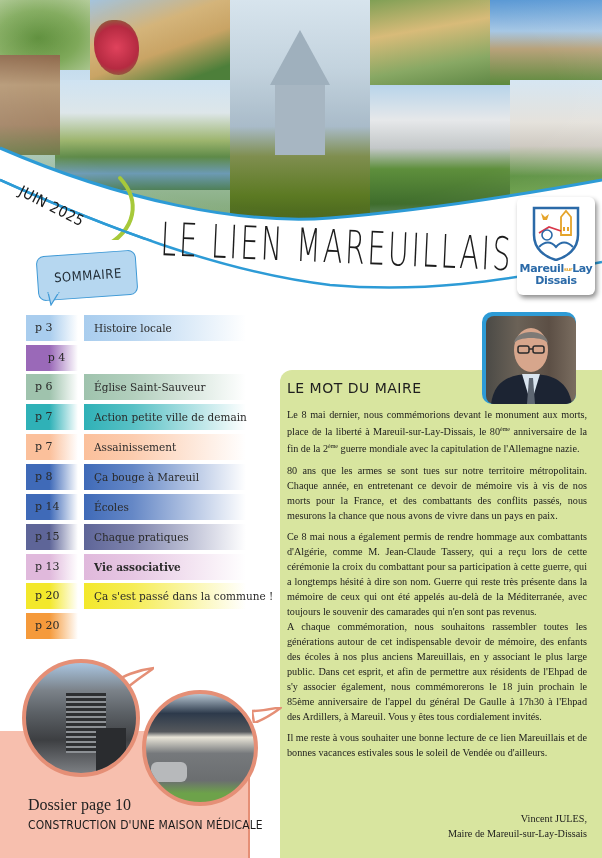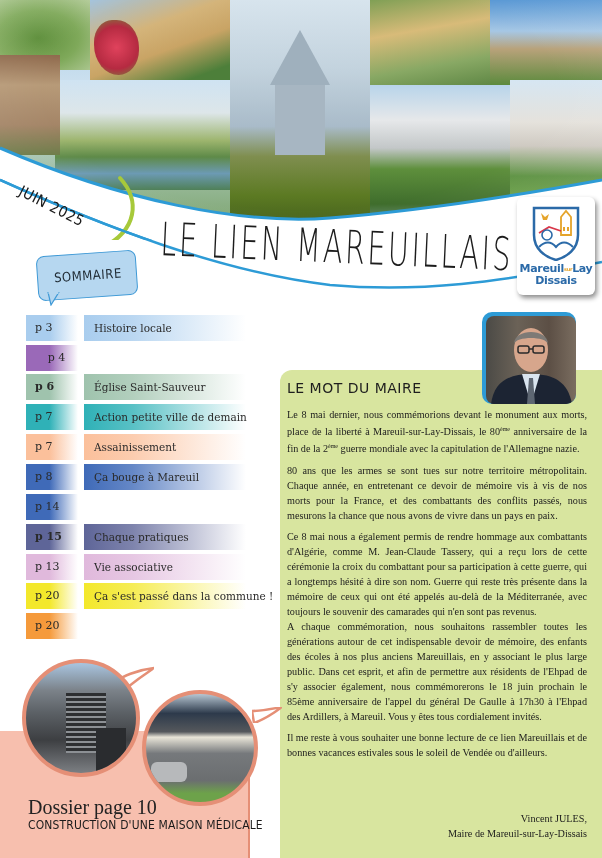--- a/index.html
+++ b/index.html
@@ -96,21 +96,21 @@
         background: linear-gradient(180deg, #a9c5e0 0%, #7b8289 25%, #5c6166 45%, #3d3f42 70%, #7c7f83 100%); }
   .bubble1 .stripes { position: absolute; left: 40px; top: 30px; width: 40px; height: 60px;
         background: repeating-linear-gradient(180deg, #2d2f31 0 3px, #8c9094 3px 5px); }
   .bubble1 .door { position: absolute; left: 70px; top: 65px; width: 30px; height: 50px; background: #2a2c2f; }
   .bubble1-tail { position: absolute; left: 110px; top: 666px; width: 44px; height: 24px; }
   .bubble2 { position: absolute; left: 142px; top: 690px; width: 116px; height: 116px; border-radius: 50%;
         border: 4px solid #e58f76; overflow: hidden;
         background: linear-gradient(180deg, #b7c6d2 0%, #2d3a4b 18%, #55585c 35%, #e9e5d8 40%, #76797c 55%, #6b6e70 80%, #6da24a 92%); }
   .bubble2 .car { position: absolute; left: 5px; top: 68px; width: 36px; height: 20px; background: #b7b9bb; border-radius: 6px; }
   .bubble2-tail { position: absolute; left: 252px; top: 707px; width: 30px; height: 16px; }
-  .dossier-page { position: absolute; left: 28px; top: 796px; font-family: "Liberation Serif", serif; font-size: 20px; color: #222; }
+  .dossier-page { position: absolute; left: 28px; top: 796px; font-family: "Liberation Serif", serif; font-size: 16px; color: #222; }
   .dossier-title { position: absolute; left: 28px; top: 817px; font-family: "DejaVu Sans", sans-serif; font-size: 12.5px;
         color: #1a1a1a; letter-spacing: 0.2px; white-space: nowrap; }
   .dossier-title .t-inner { display: inline-block; transform: scaleX(0.86); transform-origin: left center; }
 </style>
 </head>
 <body>
 
 <div class="hero">
   <div class="photo p1"></div>
   <div class="photo p2">
@@ -169,45 +169,46 @@
 
 <div class="toc">
   <div class="toc-row" style="top:0px">
       <div class="toc-page" style="background: linear-gradient(90deg, rgb(169, 205, 238) 0%, rgb(169, 205, 238) 45%, rgba(255, 255, 255, 0) 100%);">p 3</div>
       <div class="toc-label" style="background: linear-gradient(90deg, rgb(169, 205, 238) 0%, rgba(169, 205, 238, 0.8) 30%, rgba(255, 255, 255, 0) 100%);">Histoire locale</div>
     </div>
   <div class="toc-row" style="top:30px">
       <div class="toc-page" style="background: linear-gradient(90deg, rgb(154, 105, 184) 0%, rgb(154, 105, 184) 45%, rgba(255, 255, 255, 0) 100%); text-align: center;">p 4</div>
     </div>
   <div class="toc-row" style="top:59px">
-      <div class="toc-page" style="background: linear-gradient(90deg, rgb(159, 195, 173) 0%, rgb(159, 195, 173) 45%, rgba(255, 255, 255, 0) 100%); font-weight: bold;">p 6</div>
+      <div class="toc-page" style="background: linear-gradient(90deg, rgb(159, 195, 173) 0%, rgb(159, 195, 173) 45%, rgba(255, 255, 255, 0) 100%);">p 6</div>
       <div class="toc-label" style="background: linear-gradient(90deg, rgb(159, 195, 173) 0%, rgba(159, 195, 173, 0.8) 30%, rgba(255, 255, 255, 0) 100%);">Église Saint-Sauveur</div>
     </div>
   <div class="toc-row" style="top:89px">
       <div class="toc-page" style="background: linear-gradient(90deg, rgb(47, 177, 183) 0%, rgb(47, 177, 183) 45%, rgba(255, 255, 255, 0) 100%);">p 7</div>
       <div class="toc-label" style="background: linear-gradient(90deg, rgb(47, 177, 183) 0%, rgba(47, 177, 183, 0.8) 30%, rgba(255, 255, 255, 0) 100%);">Action petite ville de demain</div>
     </div>
   <div class="toc-row" style="top:119px">
       <div class="toc-page" style="background: linear-gradient(90deg, rgb(251, 192, 155) 0%, rgb(251, 192, 155) 45%, rgba(255, 255, 255, 0) 100%);">p 7</div>
       <div class="toc-label" style="background: linear-gradient(90deg, rgb(251, 192, 155) 0%, rgba(251, 192, 155, 0.8) 30%, rgba(255, 255, 255, 0) 100%);">Assainissement</div>
     </div>
   <div class="toc-row" style="top:149px">
       <div class="toc-page" style="background: linear-gradient(90deg, rgb(63, 106, 184) 0%, rgb(63, 106, 184) 45%, rgba(255, 255, 255, 0) 100%);">p 8</div>
       <div class="toc-label" style="background: linear-gradient(90deg, rgb(63, 106, 184) 0%, rgba(63, 106, 184, 0.8) 30%, rgba(255, 255, 255, 0) 100%);">Ça bouge à Mareuil</div>
     </div>
   <div class="toc-row" style="top:179px">
       <div class="toc-page" style="background: linear-gradient(90deg, rgb(63, 106, 184) 0%, rgb(63, 106, 184) 45%, rgba(255, 255, 255, 0) 100%);">p 14</div>
+      <div class="toc-label" style="background: linear-gradient(90deg, rgb(63, 106, 184) 0%, rgba(63, 106, 184, 0.8) 30%, rgba(255, 255, 255, 0) 100%);">Écoles</div>
     </div>
   <div class="toc-row" style="top:209px">
-      <div class="toc-page" style="background: linear-gradient(90deg, rgb(94, 101, 152) 0%, rgb(94, 101, 152) 45%, rgba(255, 255, 255, 0) 100%); font-weight: bold;">p 15</div>
+      <div class="toc-page" style="background: linear-gradient(90deg, rgb(94, 101, 152) 0%, rgb(94, 101, 152) 45%, rgba(255, 255, 255, 0) 100%);">p 15</div>
       <div class="toc-label" style="background: linear-gradient(90deg, rgb(94, 101, 152) 0%, rgba(94, 101, 152, 0.8) 30%, rgba(255, 255, 255, 0) 100%);">Chaque pratiques</div>
     </div>
   <div class="toc-row" style="top:239px">
       <div class="toc-page" style="background: linear-gradient(90deg, rgb(224, 185, 220) 0%, rgb(224, 185, 220) 45%, rgba(255, 255, 255, 0) 100%);">p 13</div>
-      <div class="toc-label" style="background: linear-gradient(90deg, rgb(224, 185, 220) 0%, rgba(224, 185, 220, 0.8) 30%, rgba(255, 255, 255, 0) 100%);">Vie associative</div>
+      <div class="toc-label" style="background: linear-gradient(90deg, rgb(224, 185, 220) 0%, rgba(224, 185, 220, 0.8) 30%, rgba(255, 255, 255, 0) 100%); font-weight: bold;">Vie associative</div>
     </div>
   <div class="toc-row" style="top:268px">
       <div class="toc-page" style="background: linear-gradient(90deg, rgb(243, 232, 43) 0%, rgb(243, 232, 43) 45%, rgba(255, 255, 255, 0) 100%);">p 20</div>
       <div class="toc-label" style="background: linear-gradient(90deg, rgb(243, 232, 43) 0%, rgba(243, 232, 43, 0.8) 30%, rgba(255, 255, 255, 0) 100%);">Ça s'est passé dans la commune !</div>
     </div>
   <div class="toc-row" style="top:298px">
       <div class="toc-page" style="background: linear-gradient(90deg, rgb(245, 154, 59) 0%, rgb(245, 154, 59) 45%, rgba(255, 255, 255, 0) 100%);">p 20</div>
     </div>
 </div>
 

